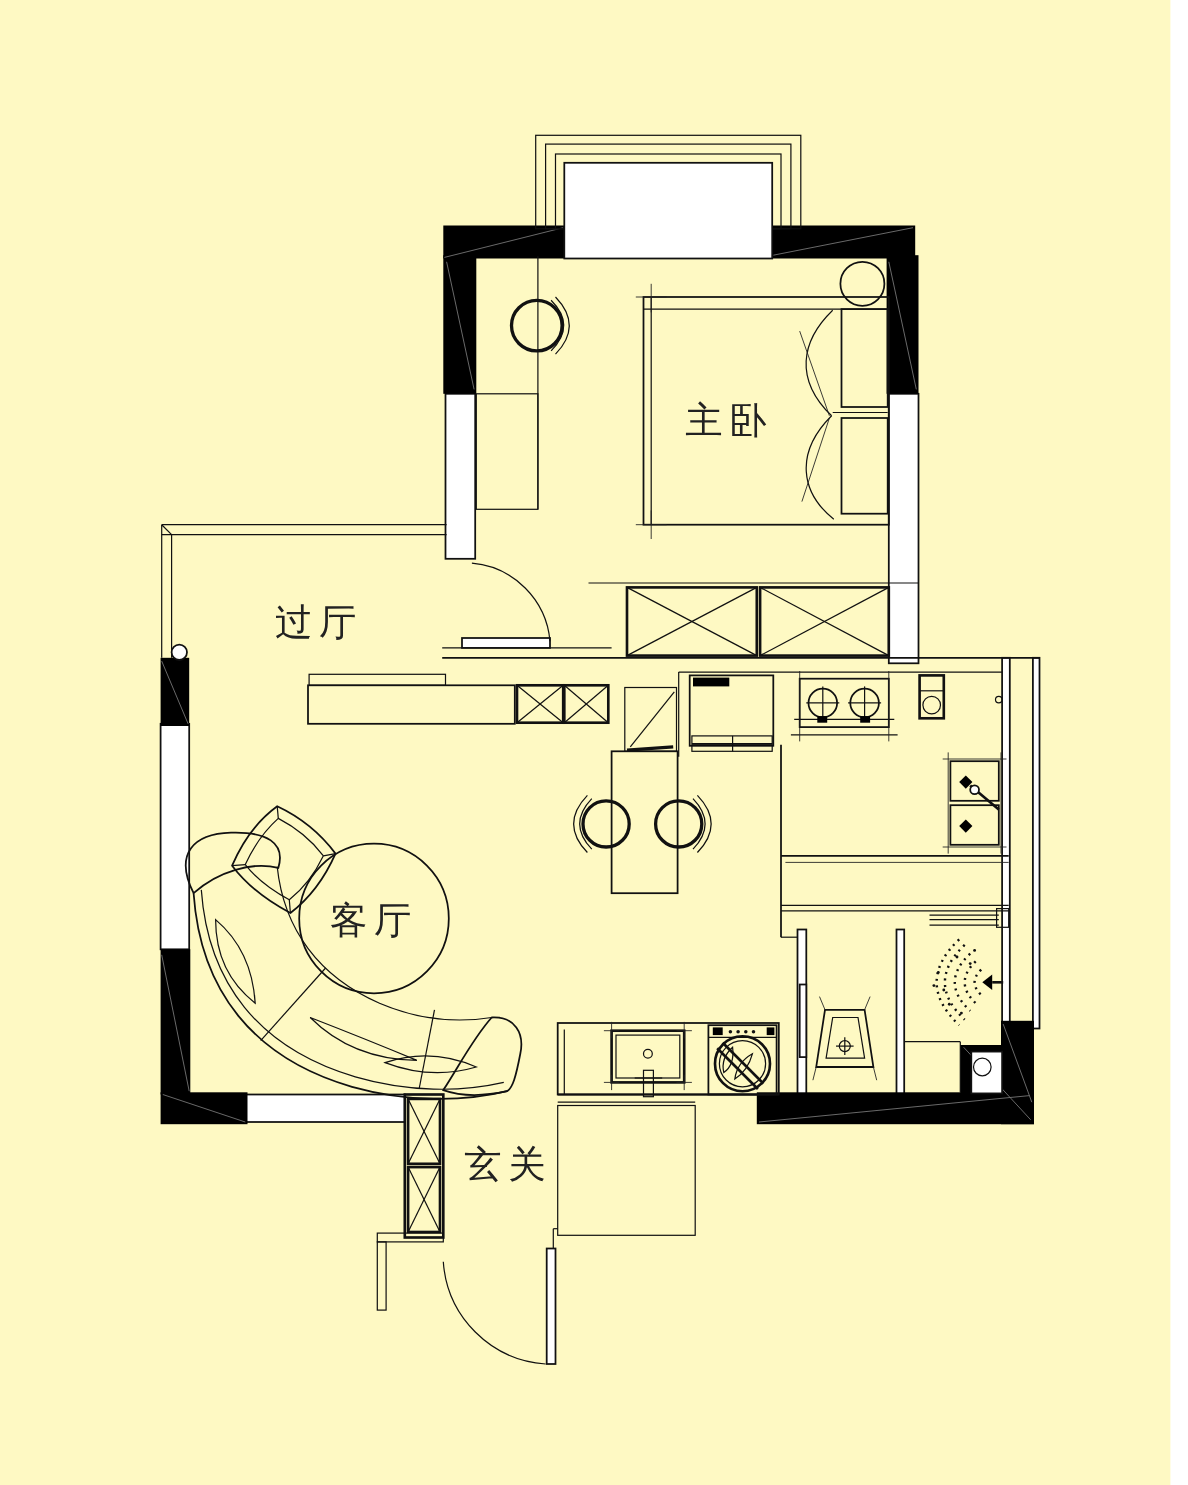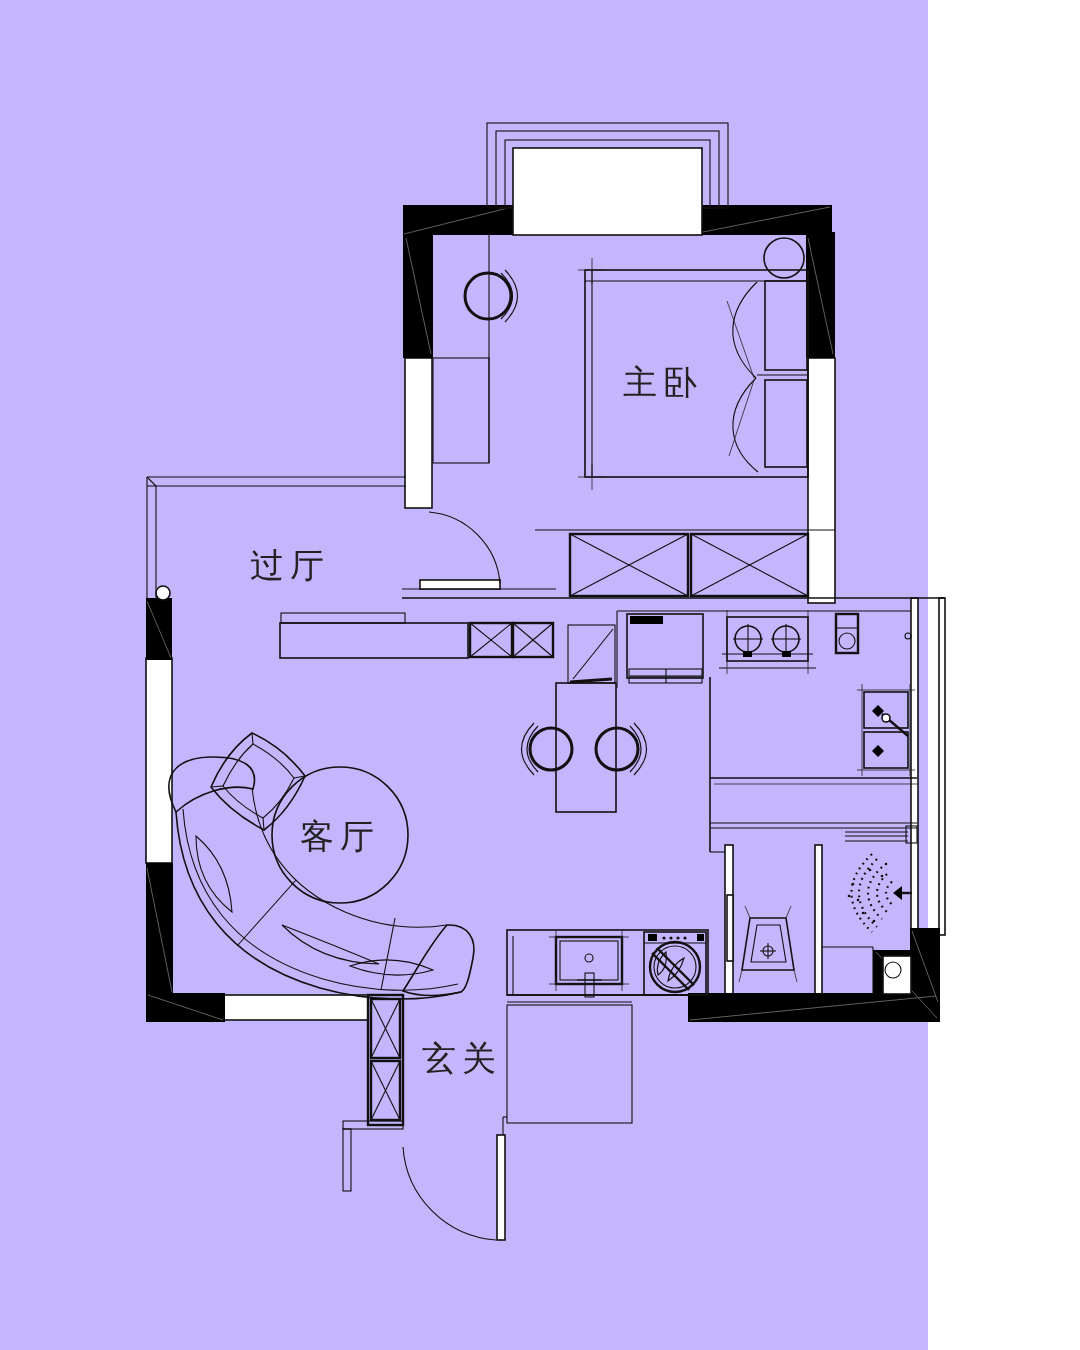--- a/index.html
+++ b/index.html
@@ -1,16 +1,16 @@
 <!DOCTYPE html>
 <html><head>
 <meta charset="utf-8">
 <style>
   html,body{margin:0;padding:0;background:#fff;}
-  .page{width:928px;height:1350px;position:relative;background:#c4b5fd;}
+  .page{width:1064px;height:1350px;position:relative;background:#fef9c3;}
   svg text{font-family:"Liberation Serif","DejaVu Serif",serif;fill:#222;}
   .s  {fill:none;stroke:#111;stroke-width:1.6;}
   .s1 {fill:none;stroke:#111;stroke-width:1.1;}
   .s2 {fill:none;stroke:#111;stroke-width:2.4;}
   .s3 {fill:none;stroke:#111;stroke-width:3;}
   .hair{fill:none;stroke:#222;stroke-width:.8;}
   .wf {fill:#fff;stroke:#111;stroke-width:1.6;}
   .blk{fill:#000;stroke:none;}
   .hatch{fill:none;stroke:#777;stroke-width:.8;}
   .dots{fill:none;stroke:#111;stroke-width:2.2;stroke-dasharray:1.8 4.2;}

